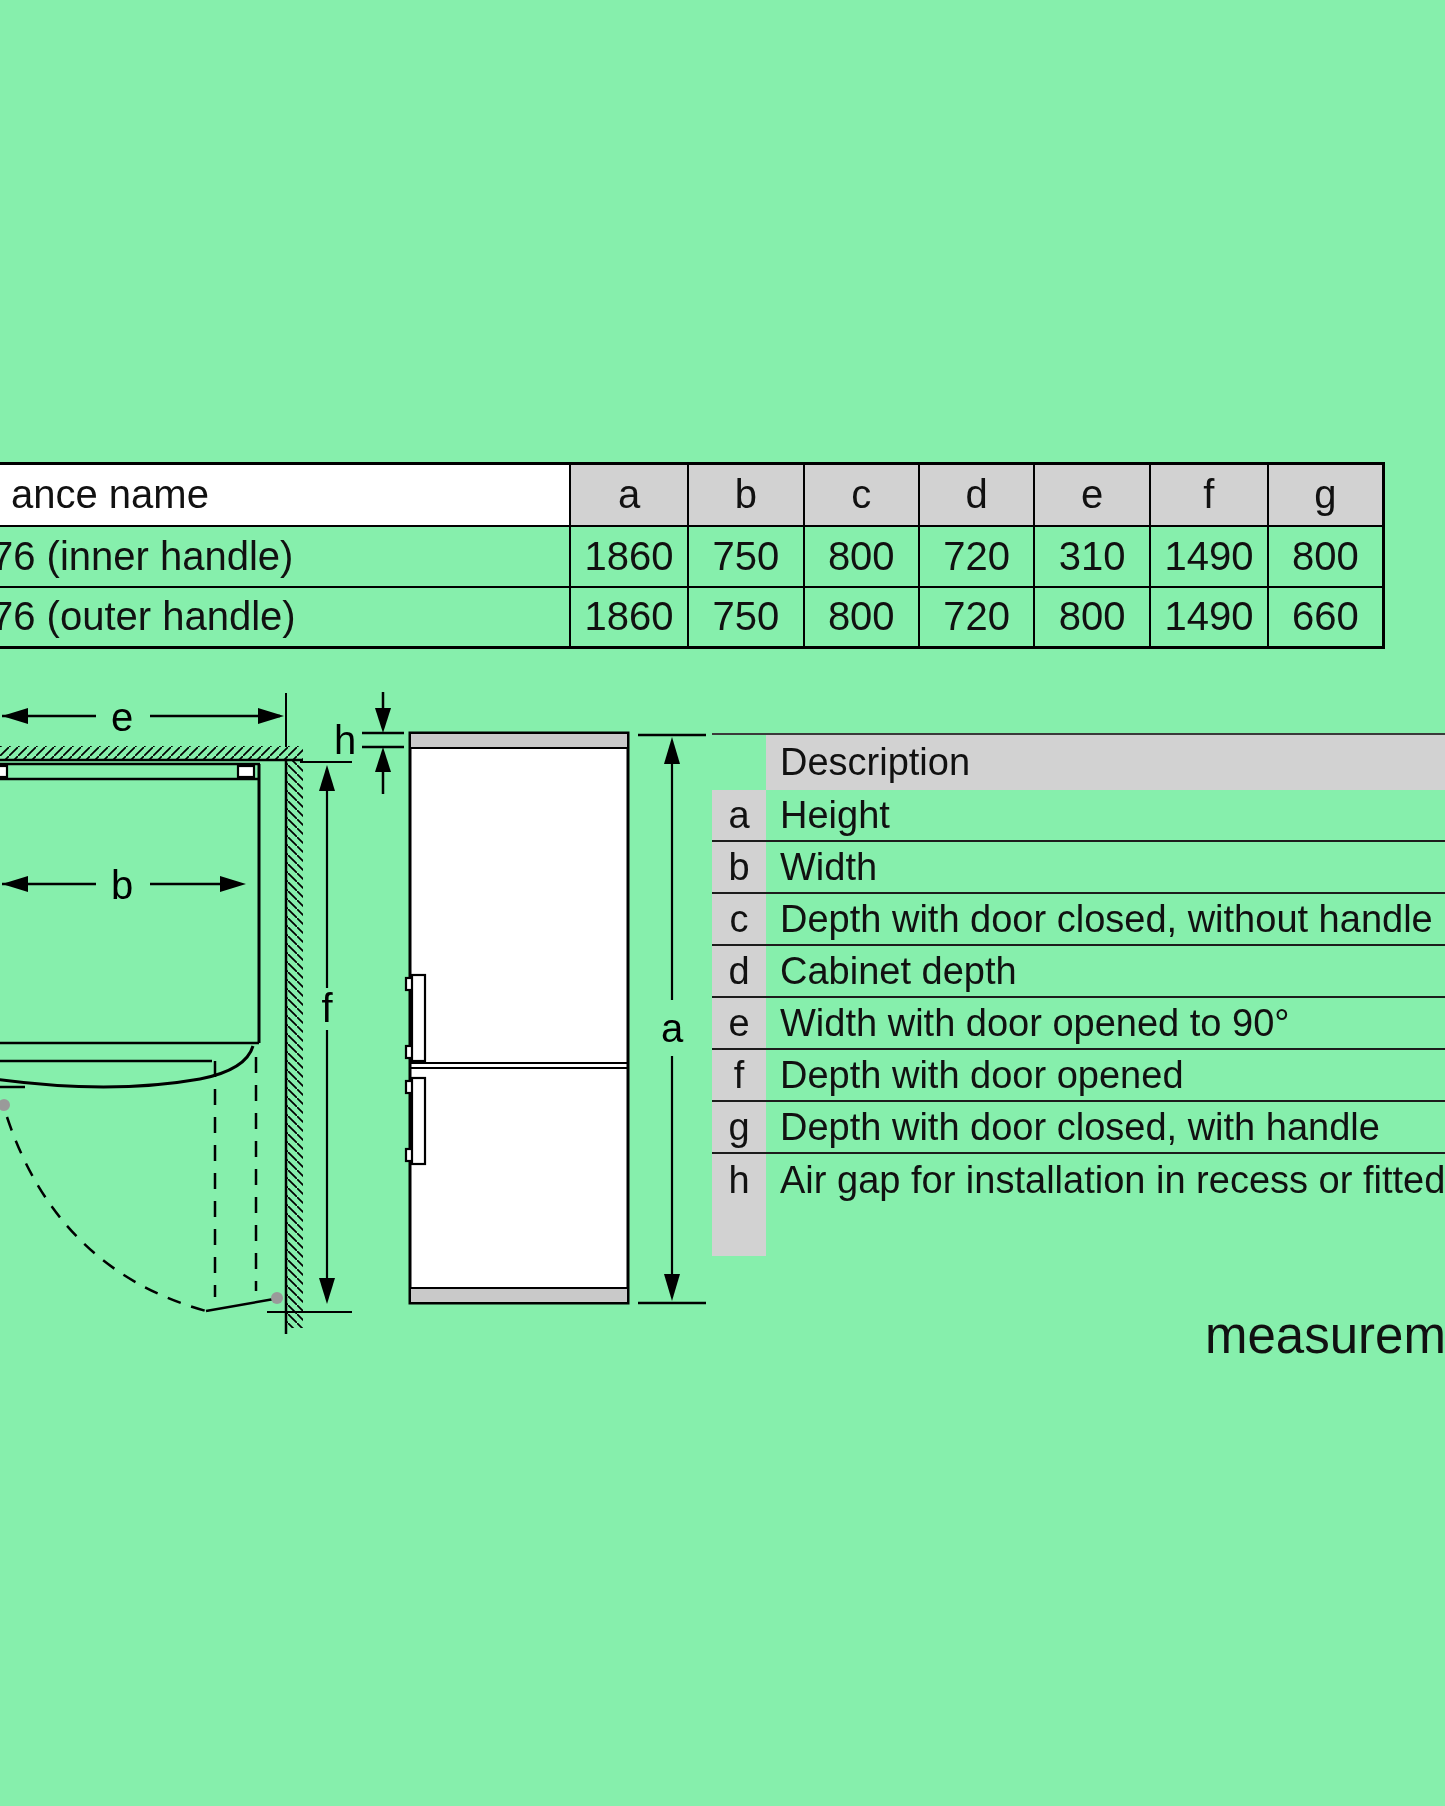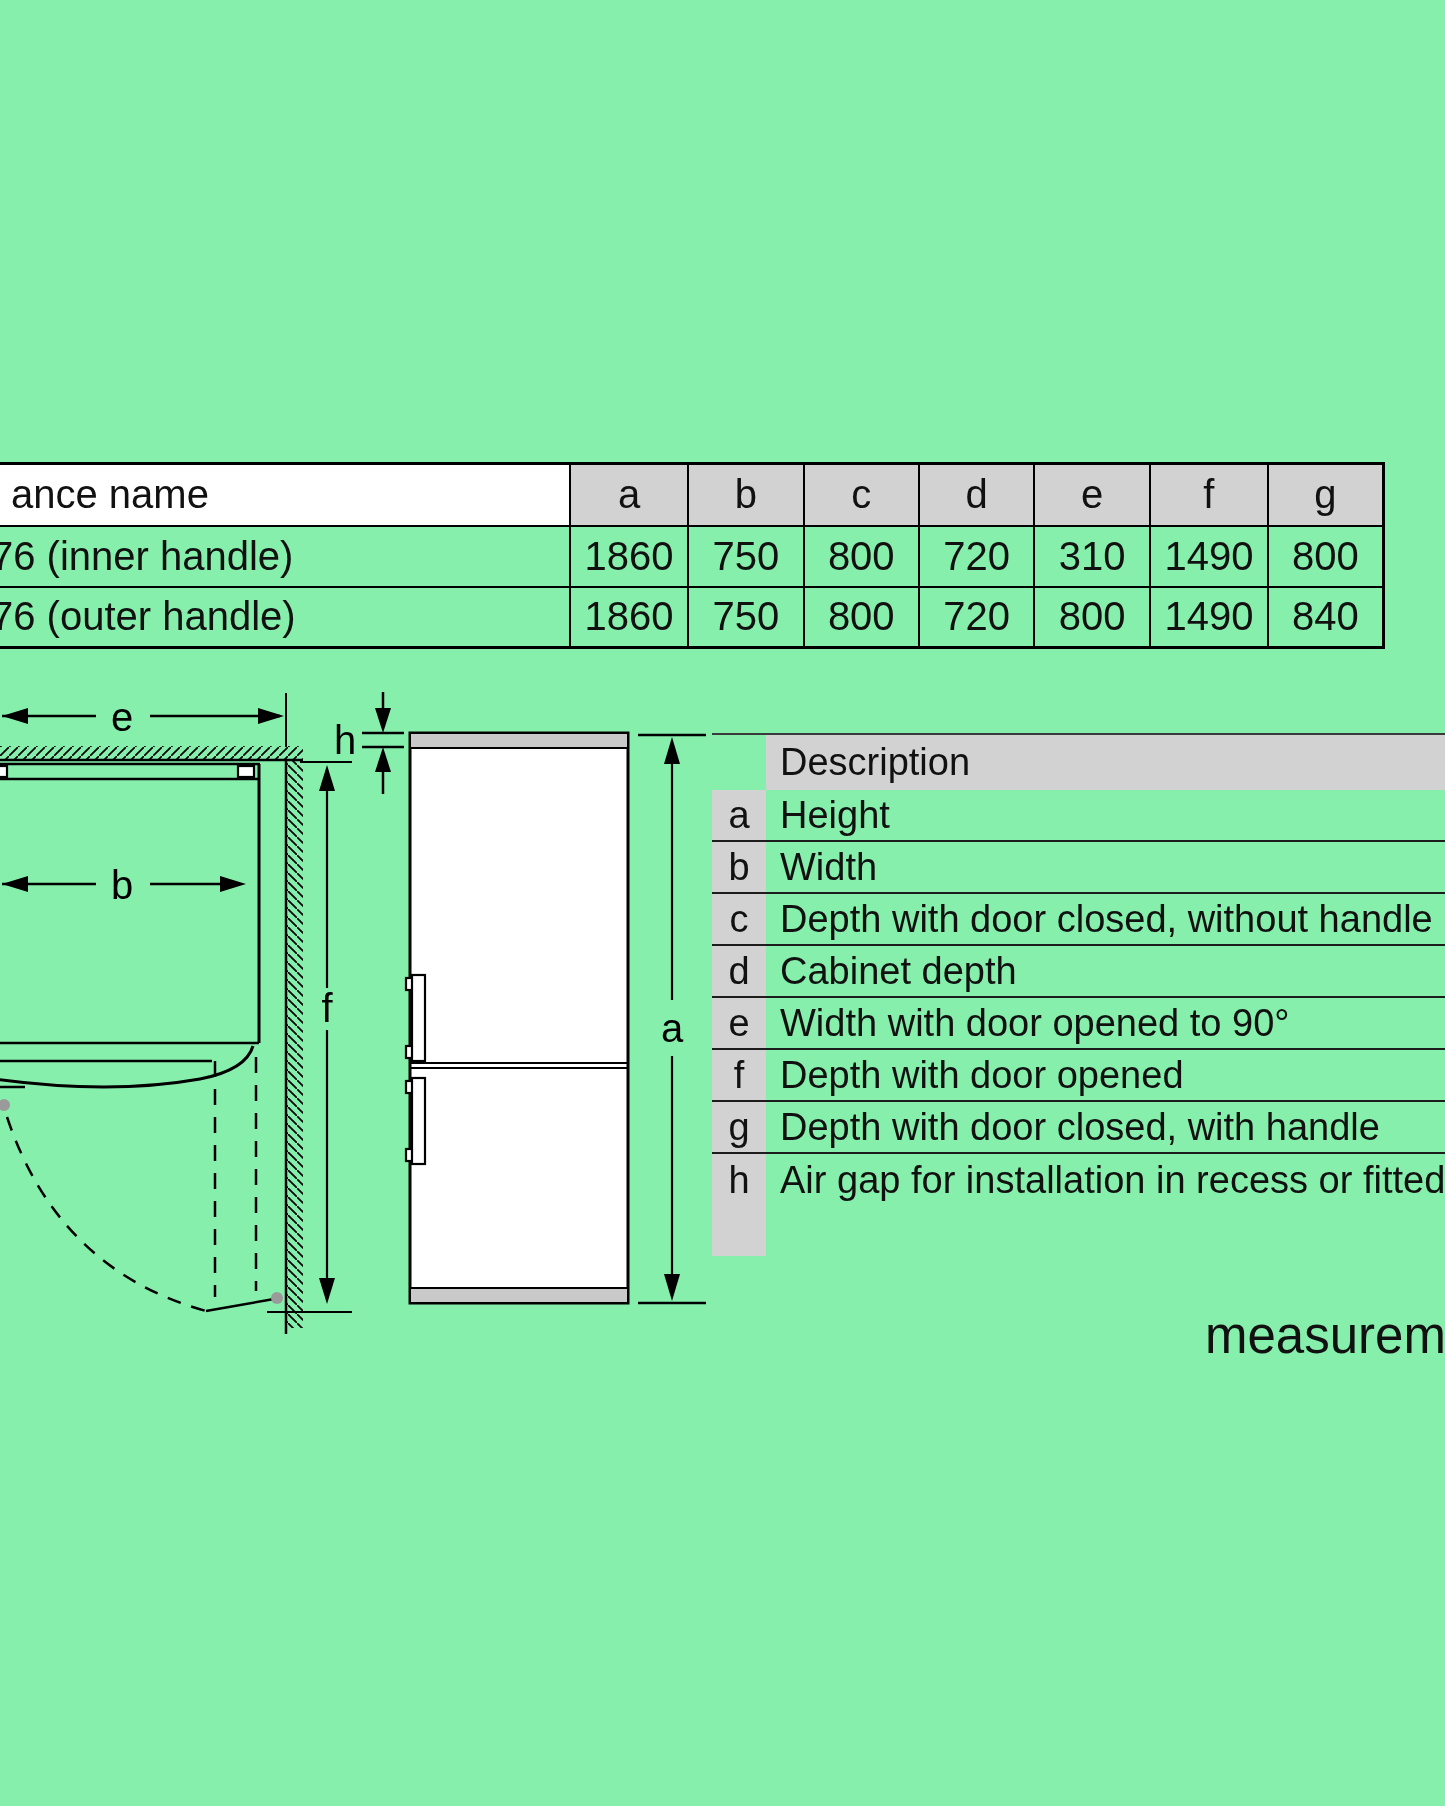--- a/index.html
+++ b/index.html
@@ -98,21 +98,21 @@
         <td>800</td>
       </tr>
       <tr>
         <td class="name-cell">76 (outer handle)</td>
         <td>1860</td>
         <td>750</td>
         <td>800</td>
         <td>720</td>
         <td>800</td>
         <td>1490</td>
-        <td>840</td>
+        <td>660</td>
       </tr>
     </tbody>
   </table>
 
   <svg class="diagram-svg" viewBox="0 688 720 660">
     <defs>
       <pattern id="hatchA" width="9" height="9" patternUnits="userSpaceOnUse">
         <path d="M0,9 L9,0" stroke="#000" stroke-width="1.7"></path>
       </pattern>
       <pattern id="hatchB" width="9" height="9" patternUnits="userSpaceOnUse">

